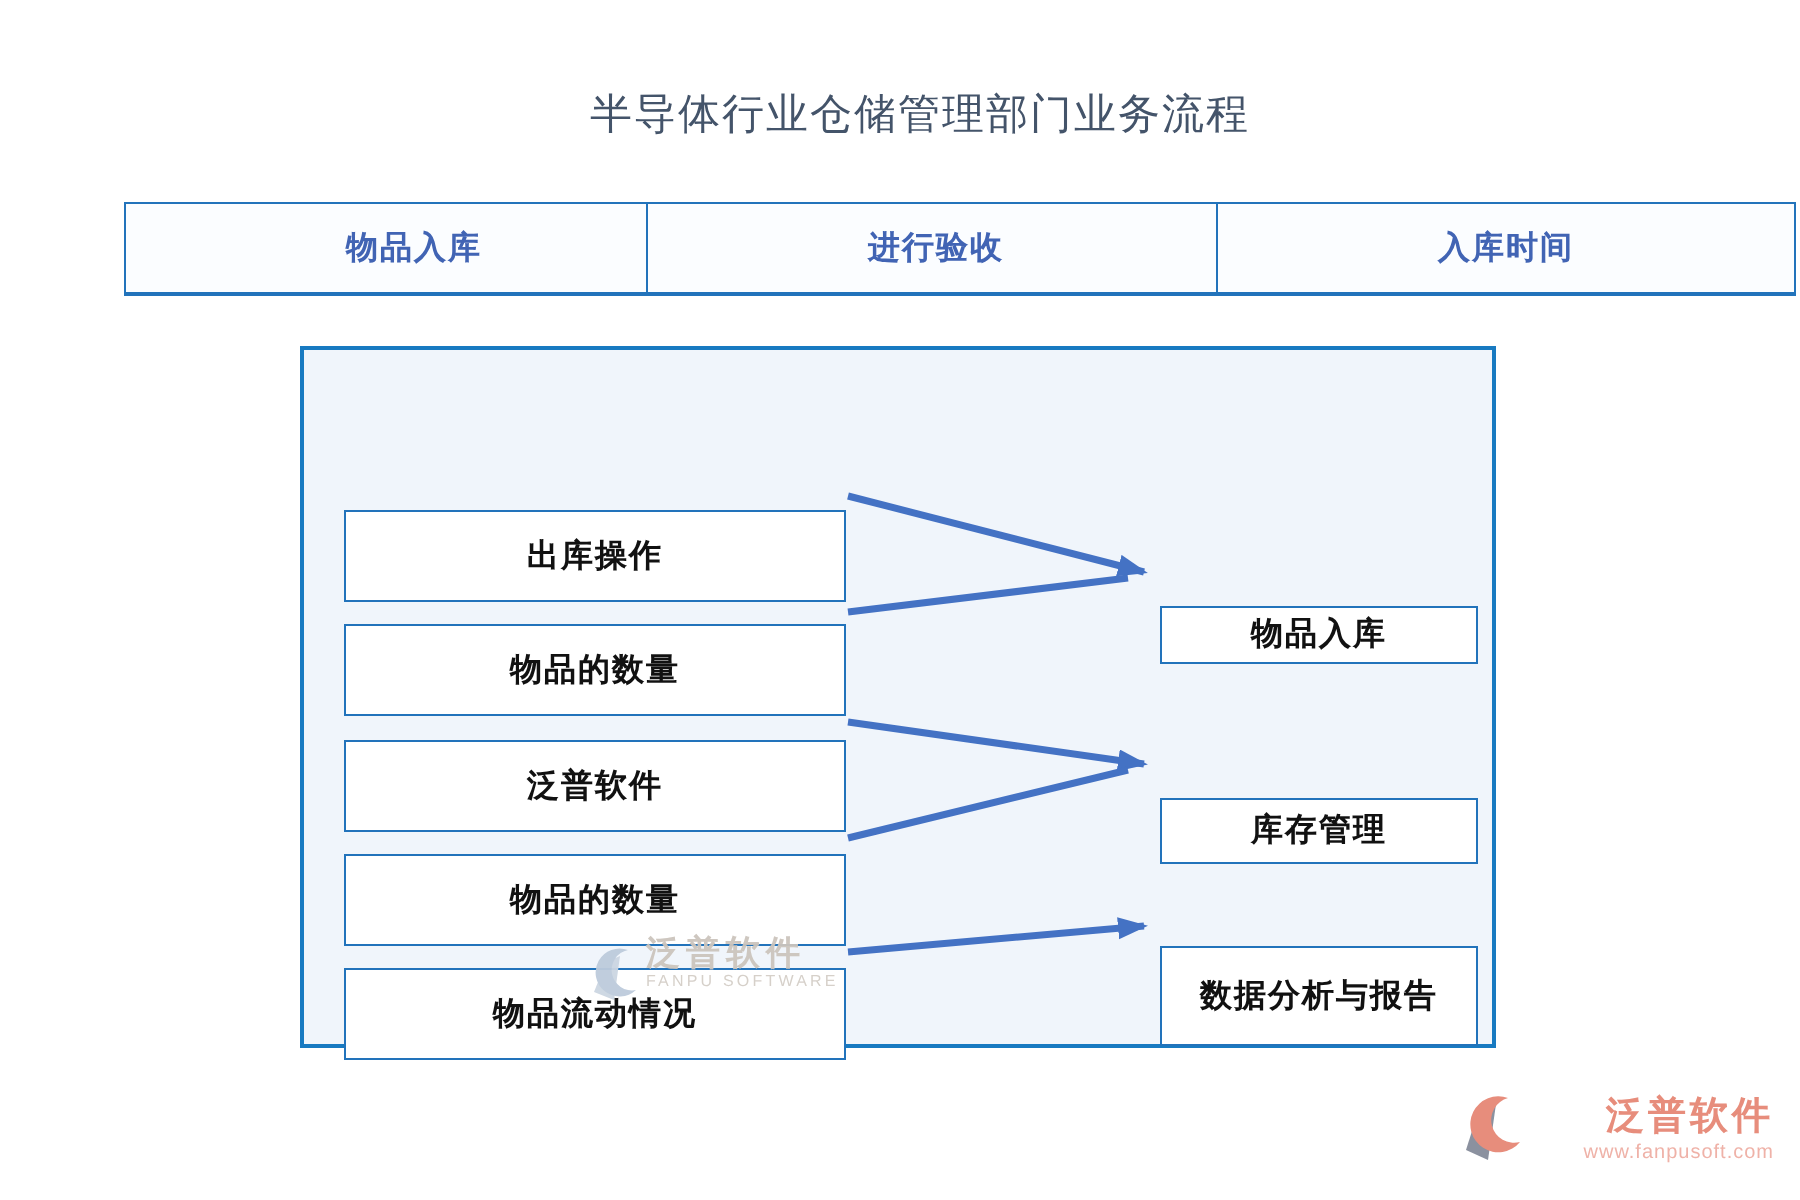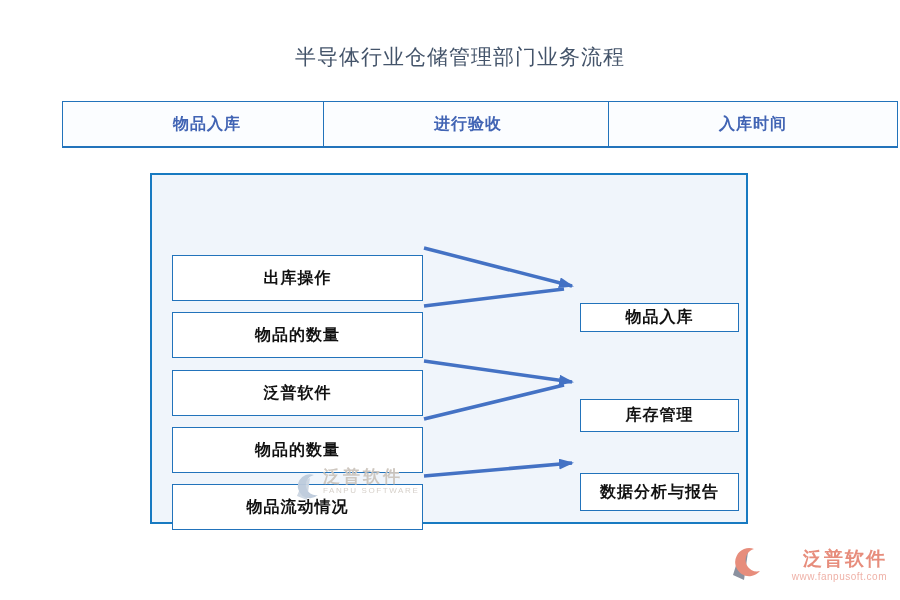--- a/index.html
+++ b/index.html
@@ -61,21 +61,21 @@
 <div class="panel"></div>
 
 <div class="sbox" style="top:224px">出库操作</div>
 <div class="sbox" style="top:281px">物品的数量</div>
 <div class="sbox" style="top:339px">泛普软件</div>
 <div class="sbox" style="top:396px">物品的数量</div>
 <div class="sbox" style="top:453px">物品流动情况</div>
 
 <div class="tbox" style="top:272px;height:29px">物品入库</div>
 <div class="tbox" style="top:368px;height:33px">库存管理</div>
-<div class="tbox" style="top:442px;height:38px">数据分析与报告</div>
+<div class="tbox" style="top:442px;height:50px">数据分析与报告</div>
 
 <svg id="arrows" width="900" height="600">
   <defs>
     <marker id="ah" markerUnits="userSpaceOnUse" markerWidth="16" markerHeight="12" refX="13" refY="5.5" orient="auto">
       <path d="M0,0 L15,5.5 L0,11 Z" fill="#4472c4"></path>
     </marker>
   </defs>
   <line x1="424" y1="248" x2="572" y2="286" stroke="#4472c4" stroke-width="3.5" marker-end="url(#ah)"></line>
   <line x1="424" y1="306" x2="564" y2="289" stroke="#4472c4" stroke-width="3.5"></line>
   <line x1="424" y1="361" x2="572" y2="382" stroke="#4472c4" stroke-width="3.5" marker-end="url(#ah)"></line>

